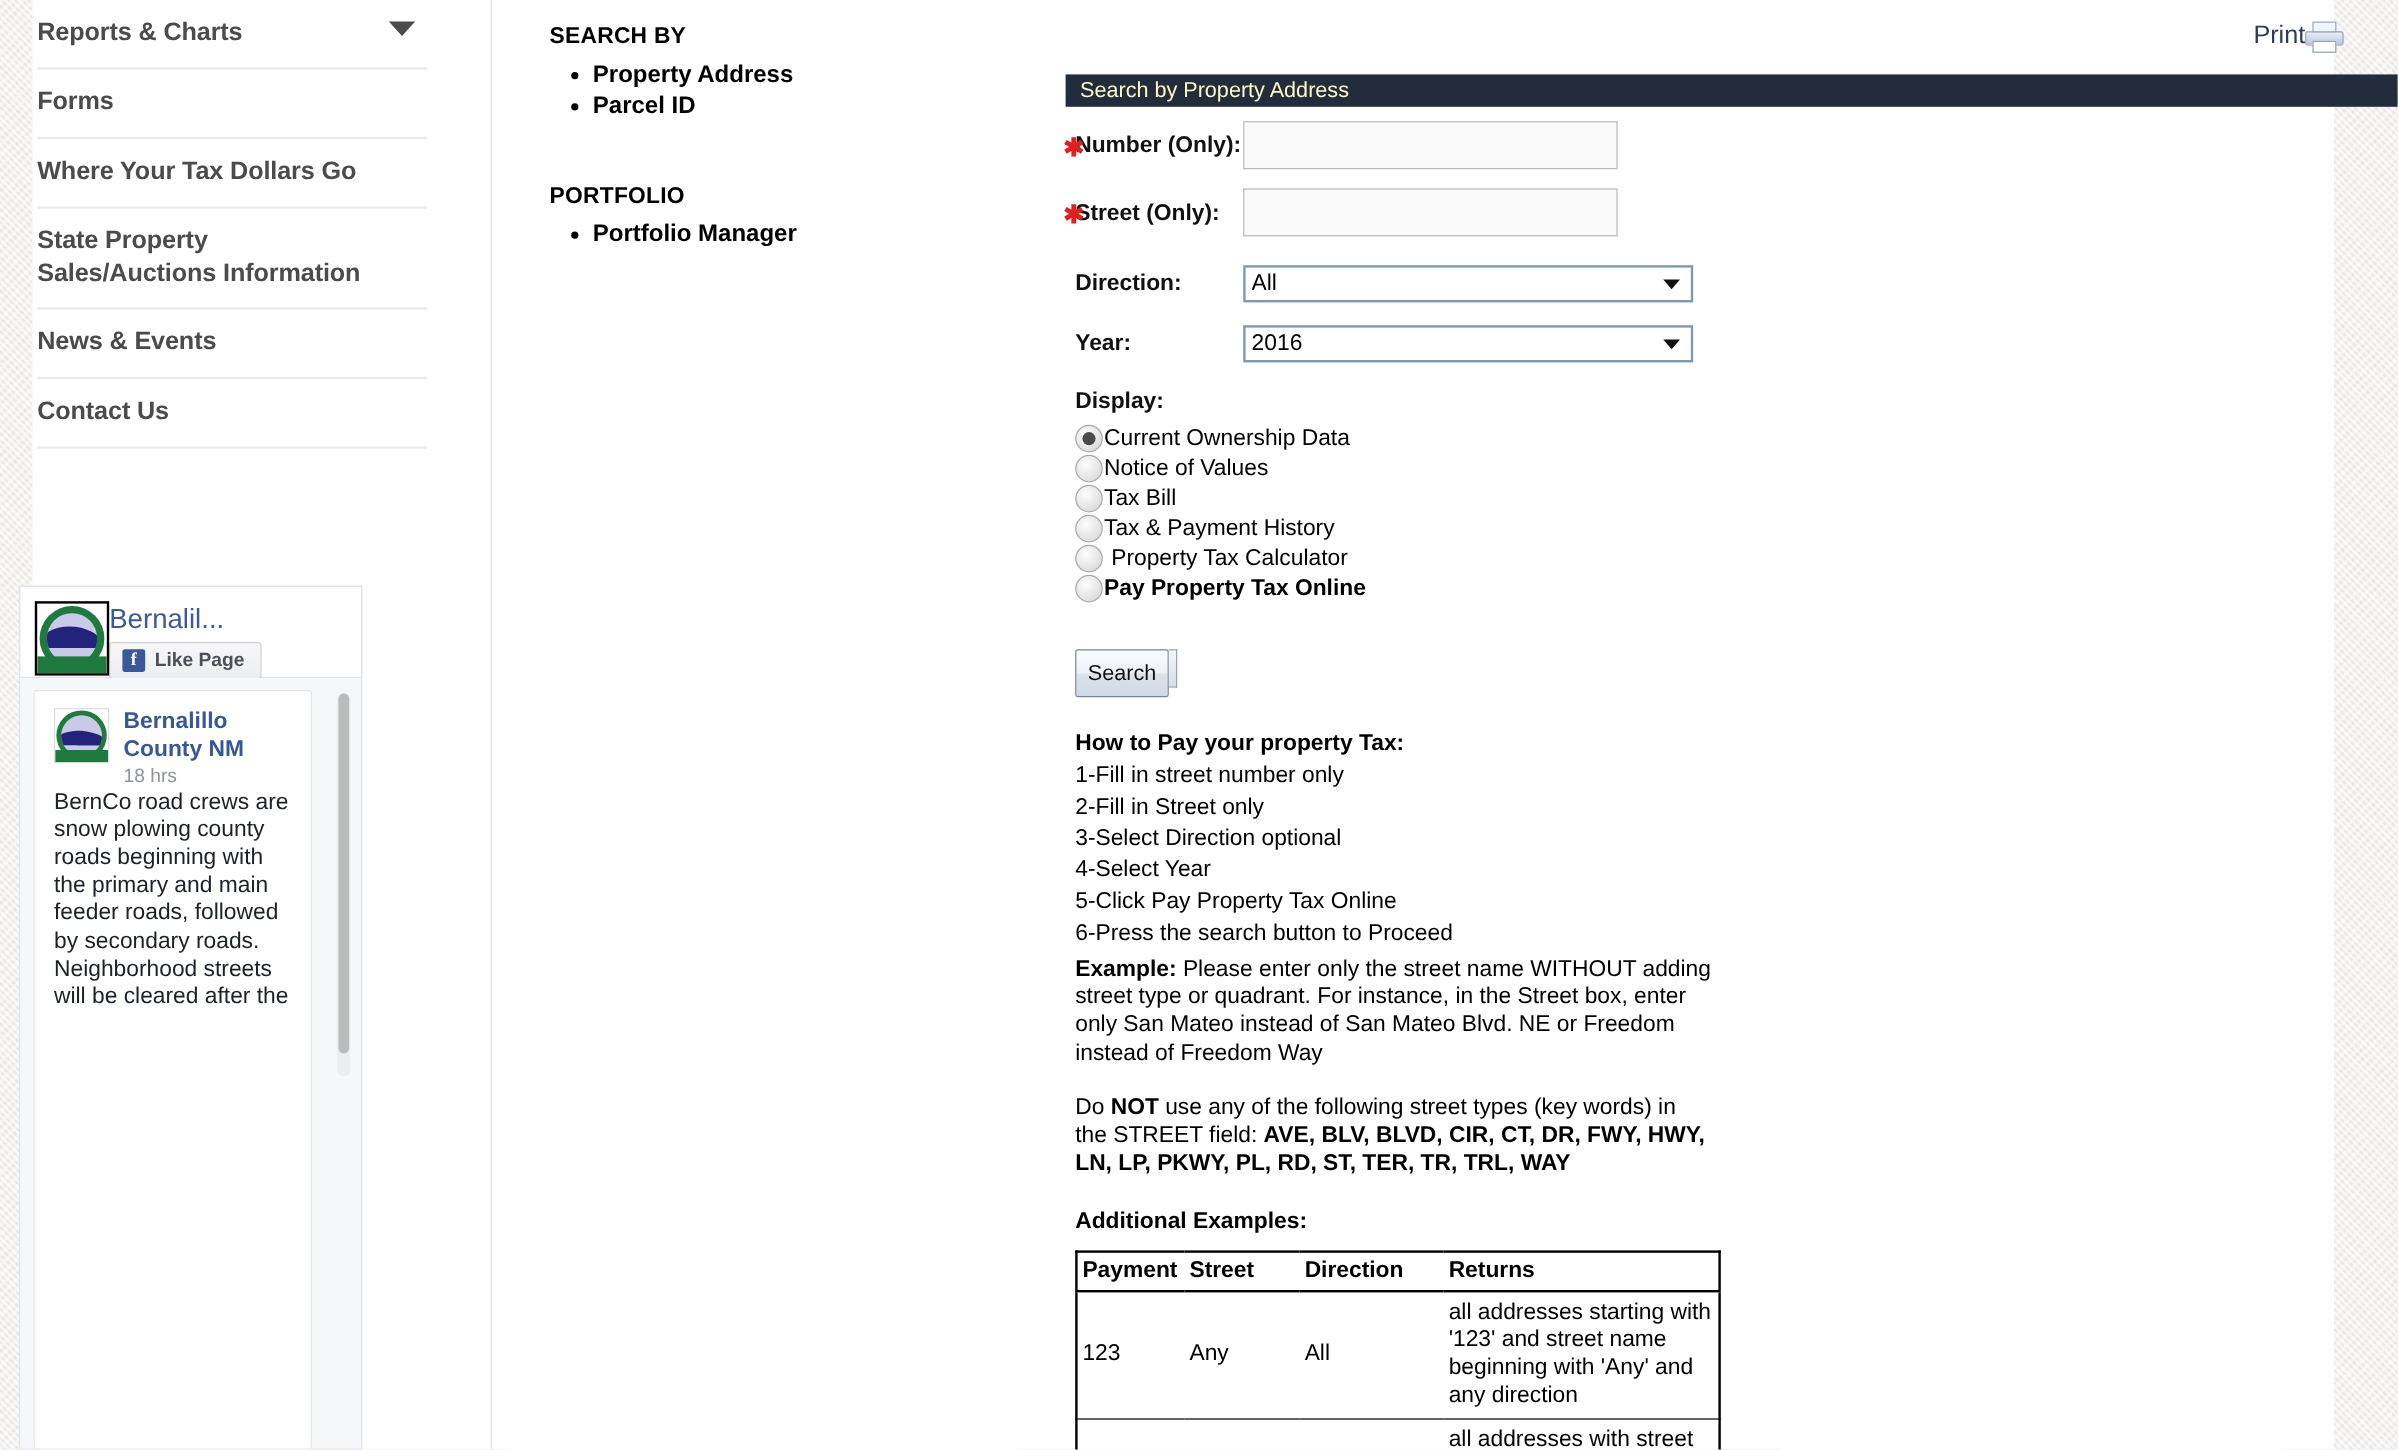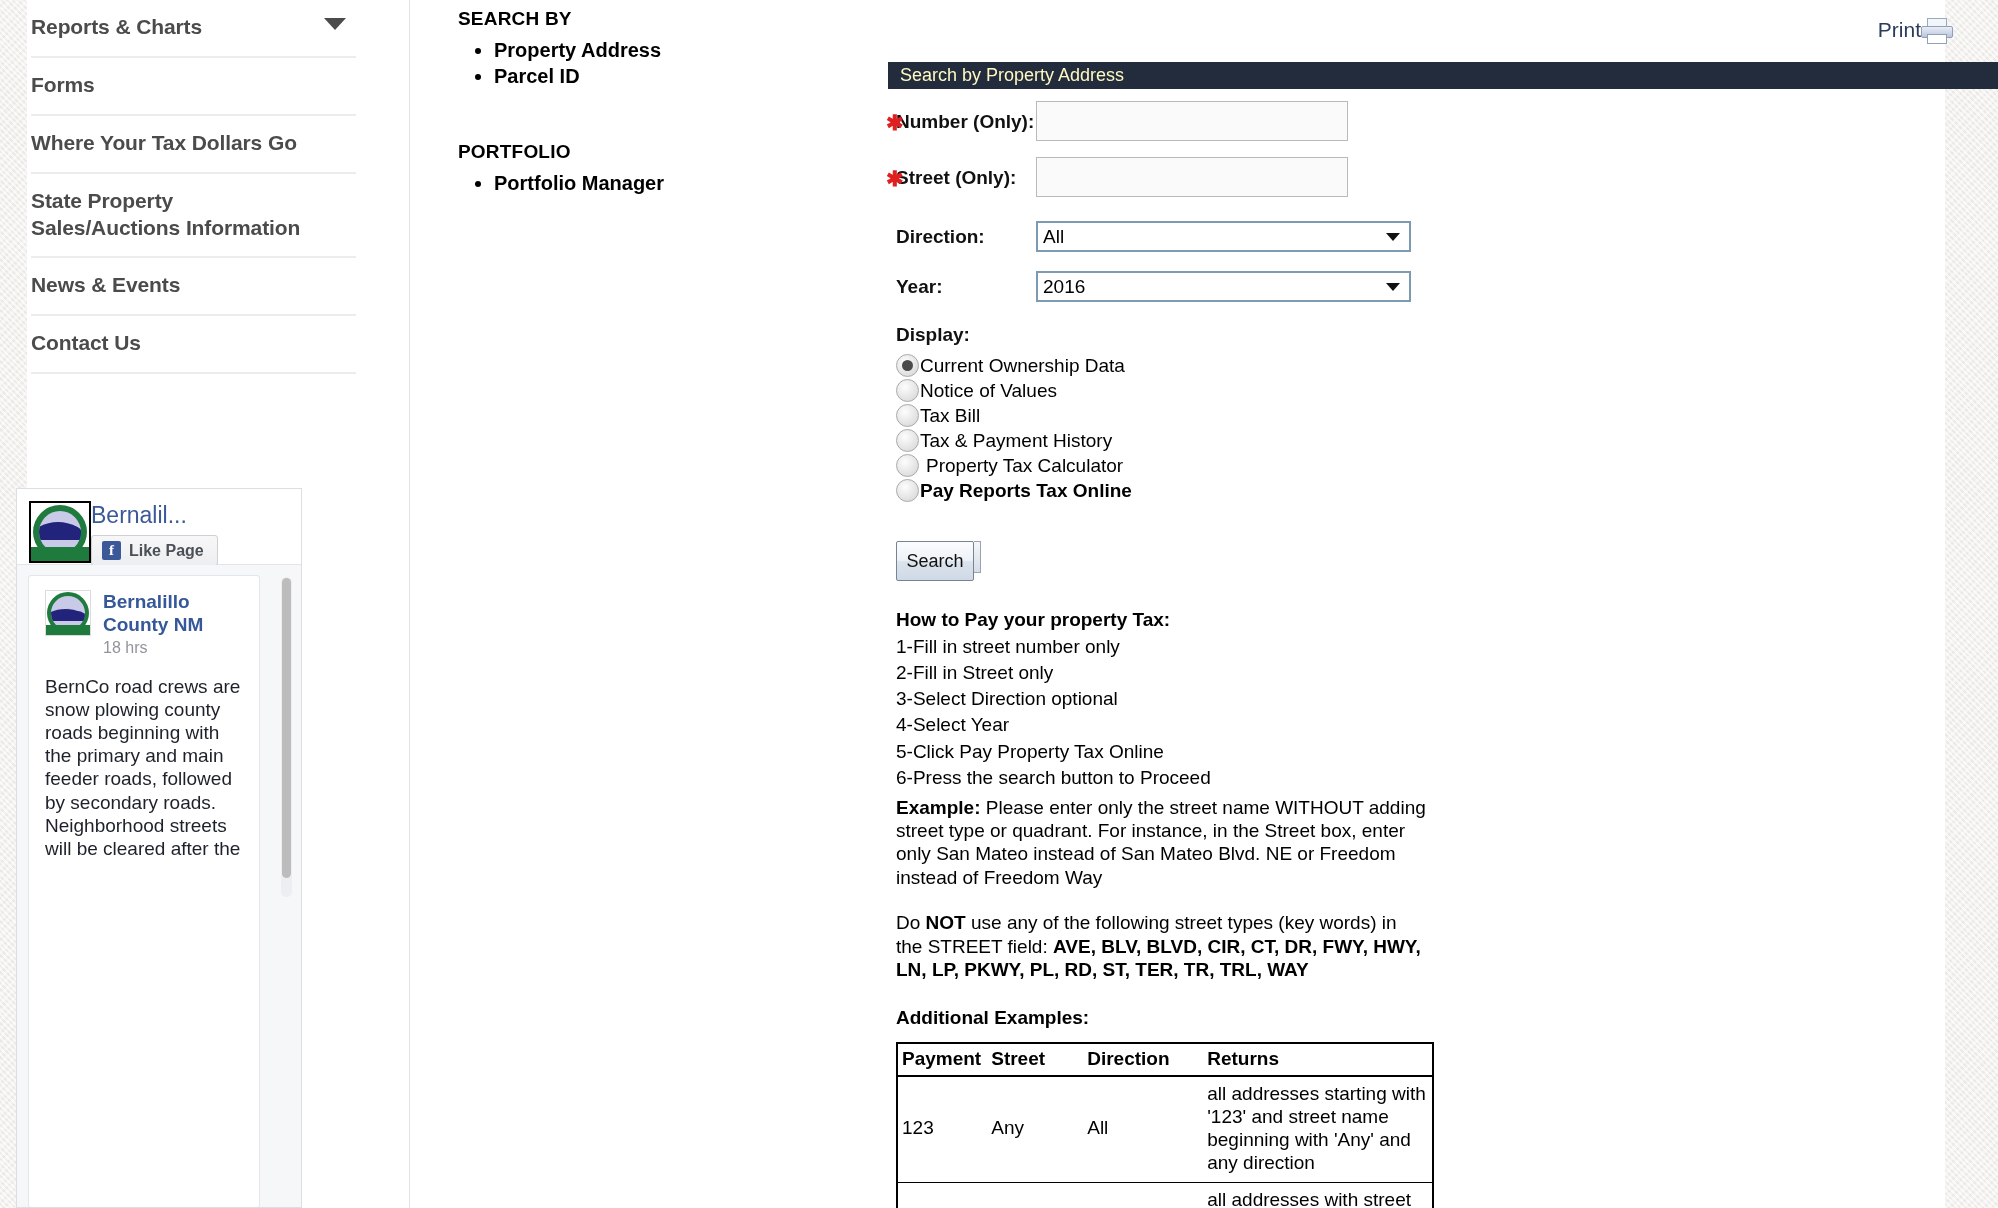--- a/index.html
+++ b/index.html
@@ -153,21 +153,20 @@
   .seal-sm {
     width: 44px; height: 44px; flex: none; border: 1px solid #dcdcdc;
     background:#fff; position: relative; overflow: hidden;
   }
   .post-author {
     font-size: 19px; font-weight: bold; color: #365899;
     line-height: 1.23; cursor: pointer;
   }
   .post-time { font-size: 16px; color: #90949c; margin-top: 2px; }
   .post-body {
-    margin-top: 18px;
     font-size: 19px; color: #1d2129; line-height: 1.22;
   }
   .fb-scrollbar {
     position: absolute; right: 9px; top: 12px;
     width: 11px; height: 320px;
     background: #eceef1; border-radius: 6px;
   }
   .fb-thumb {
     position: absolute; left: 1px; top: 1px;
     width: 9px; height: 300px;
@@ -175,21 +174,21 @@
     cursor: pointer;
   }
 
   
   .v-divider {
     position: absolute; left: 409px; top: 0; width: 1px; height: 1208px;
     background: #e2e2e2;
   }
 
   
-  .links-col { position: absolute; left: 458px; top: 8px; width: 380px; }
+  .links-col { position: absolute; left: 458px; top: 20px; width: 380px; }
   .links-head {
     font-size: 19px; font-weight: bold; color: #000;
     letter-spacing: .2px;
   }
   .links-ul { margin: 7px 0 0 0; padding-left: 36px; list-style: disc; }
   .links-ul li { font-size: 20px; color: #000; line-height: 1.3; cursor: pointer; font-weight: bold; }
   .links-gap { height: 52px; }
 
   
   .print-wrap {
@@ -517,21 +516,21 @@
         <span class="radio-text">Tax &amp; Payment History</span>
       </label>
 
       <label class="radio-row">
         <span class="radio"></span>
         <span class="radio-text indent">Property Tax Calculator</span>
       </label>
 
       <label class="radio-row">
         <span class="radio"></span>
-        <span class="radio-text bold">Pay Reports Tax Online</span>
+        <span class="radio-text bold">Pay Property Tax Online</span>
       </label>
 
     </div>
 
     <div style="position:relative">
       <button class="search-btn">Search</button>
       <span class="btn-tail"></span>
     </div>
 
     <div class="howto">

